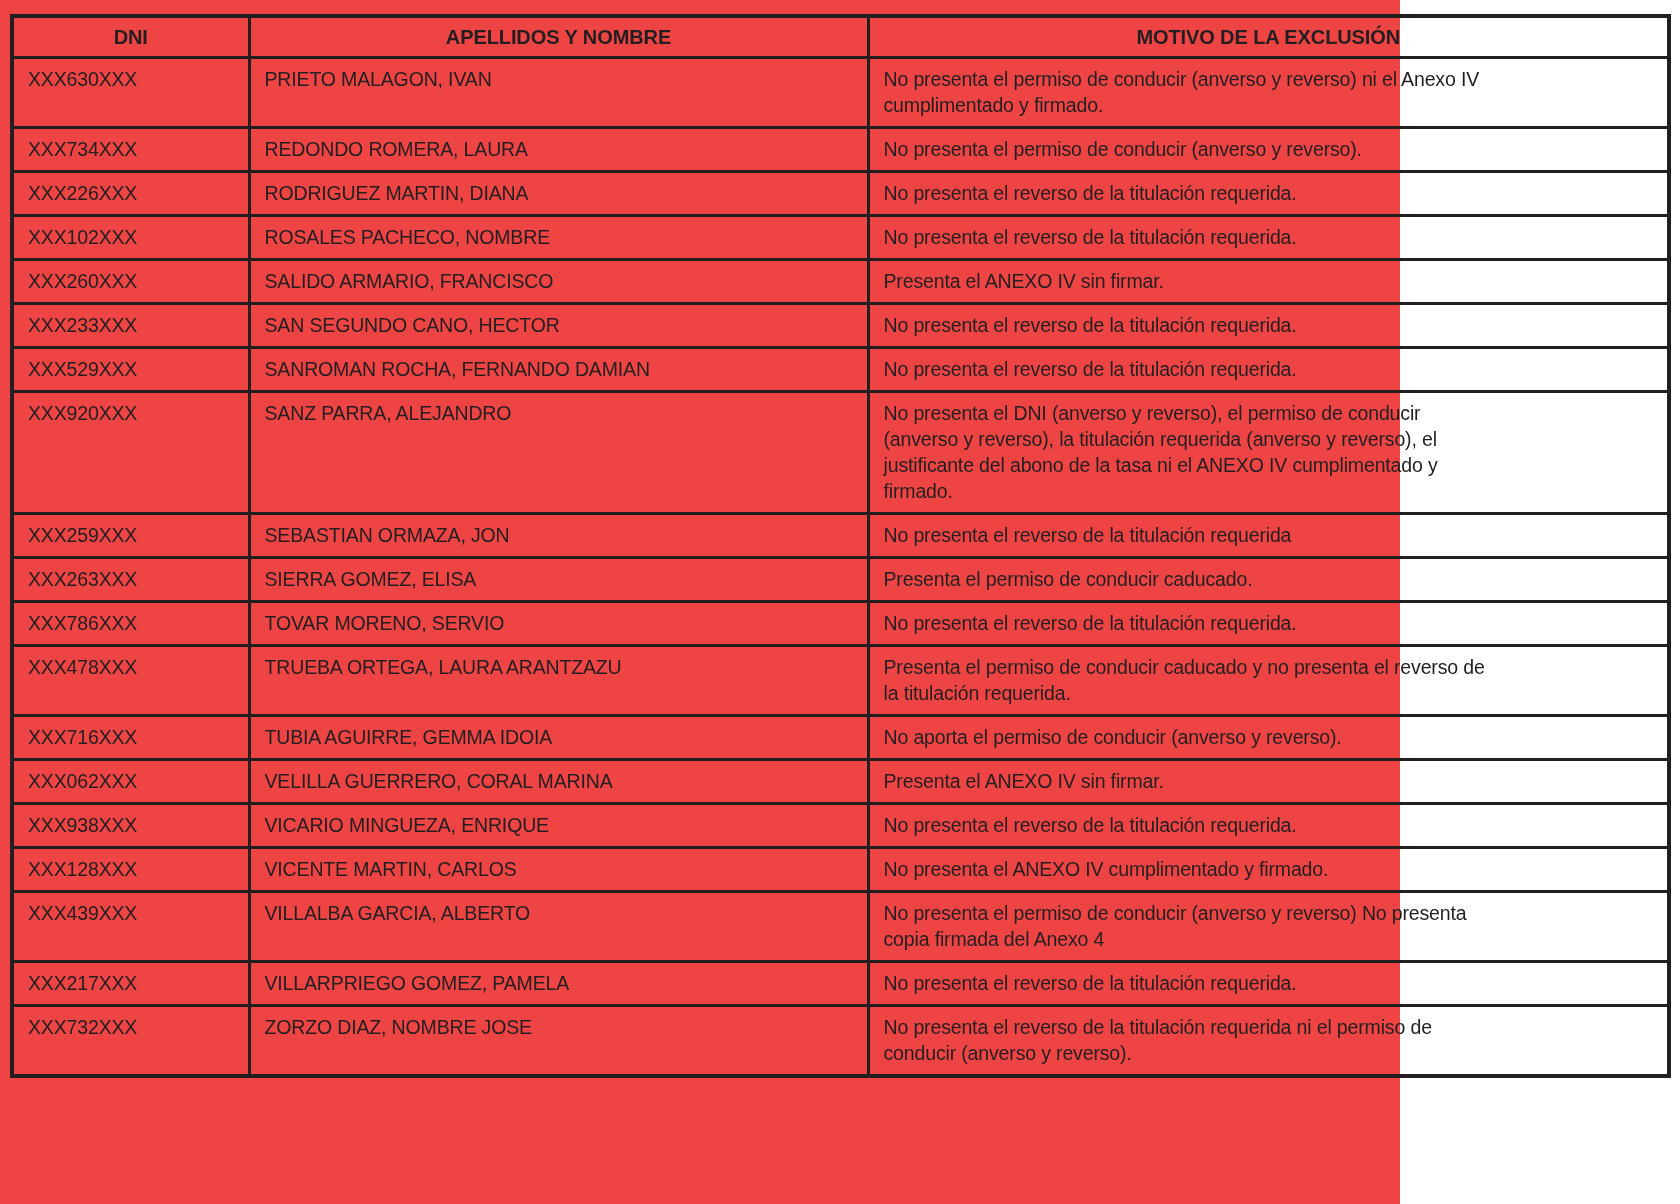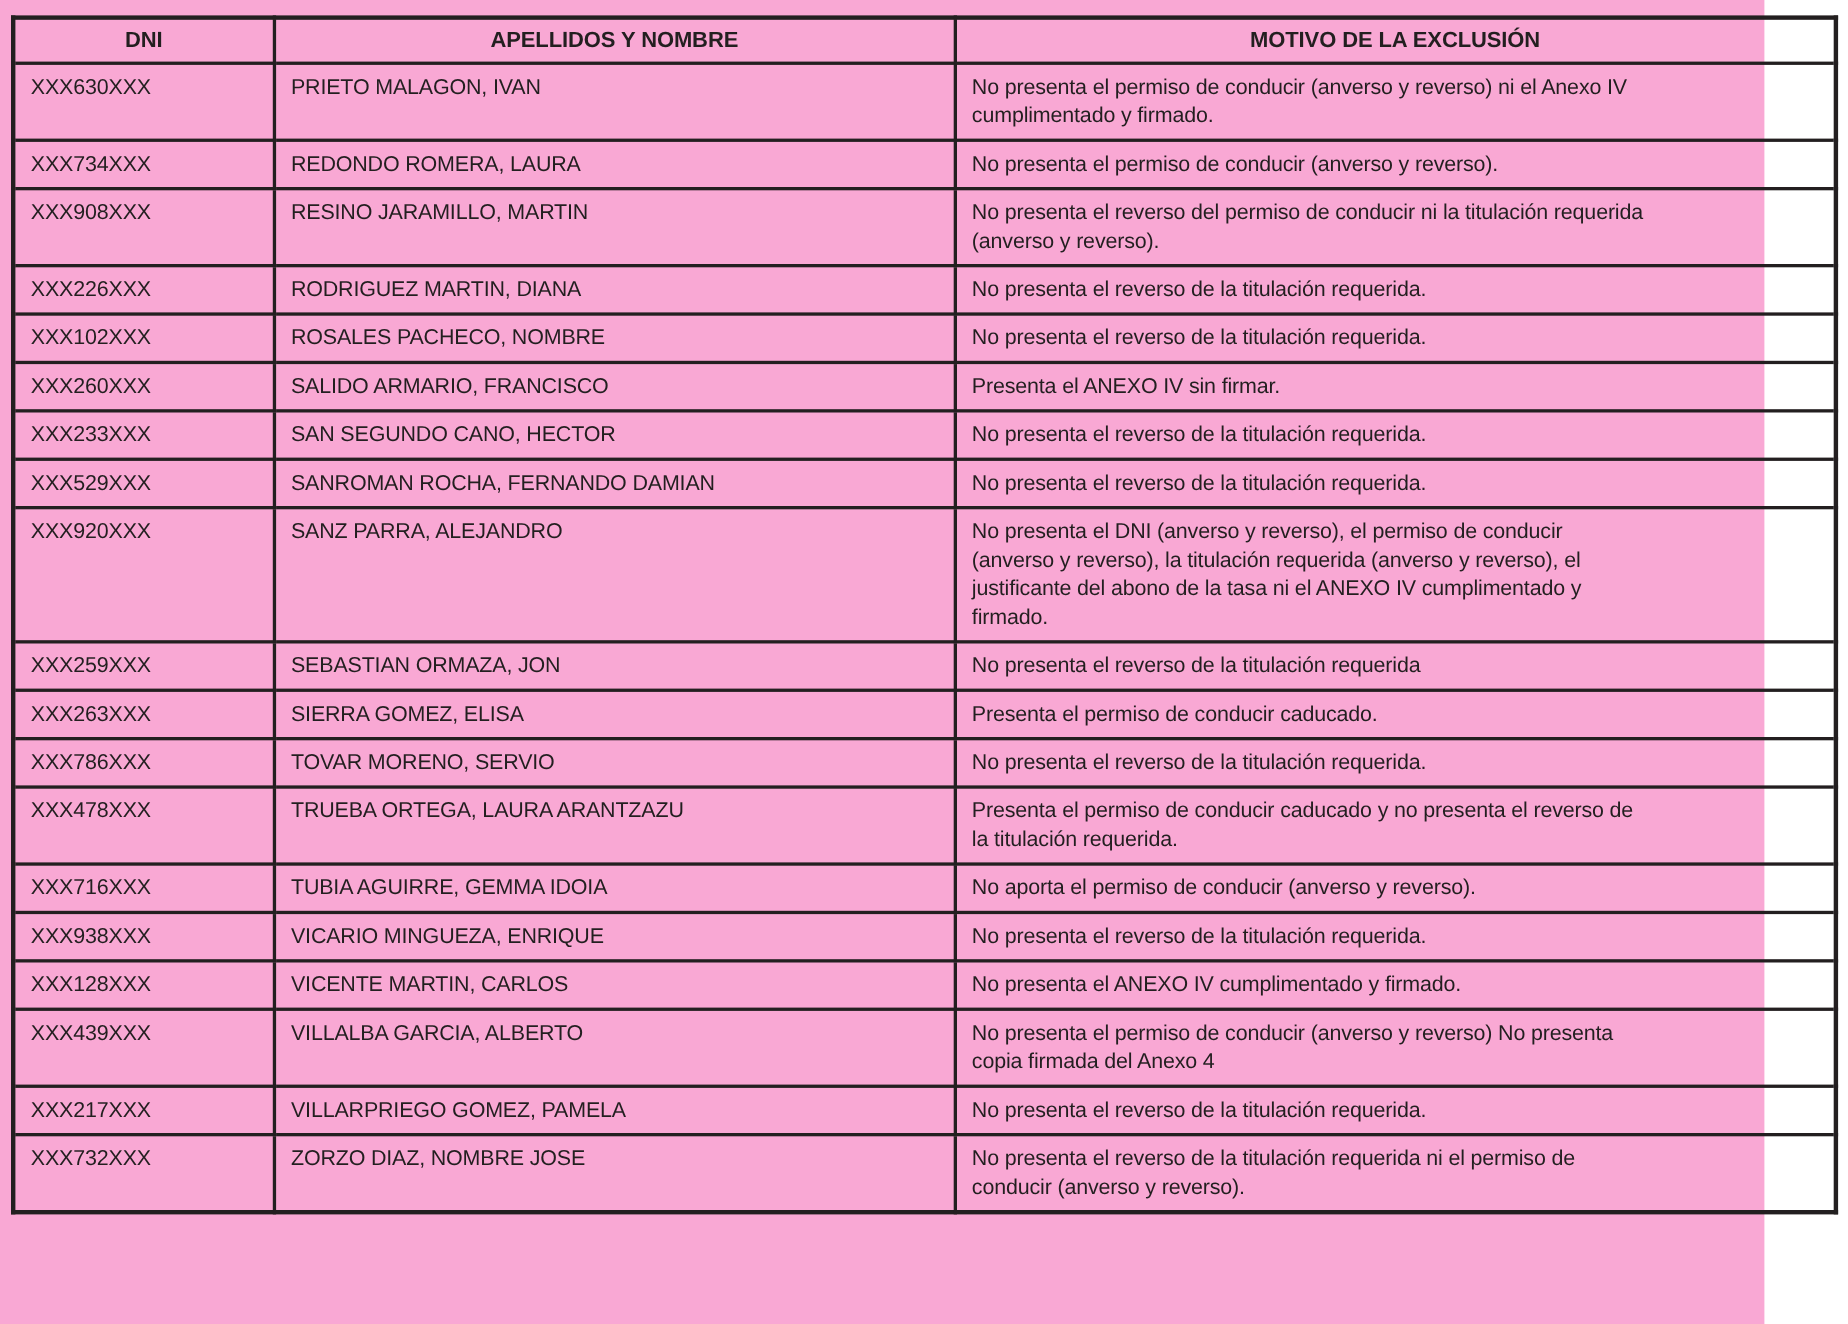--- a/index.html
+++ b/index.html
@@ -2,23 +2,23 @@
 <html><head>
 <meta charset="utf-8">
 <style>
   html, body {
     margin: 0;
     padding: 0;
     background: #ffffff;
   }
   .sheet {
     position: relative;
-    width: 1604px;
+    width: 1400px;
     height: 1204px;
-    background: #f9a8d4;
+    background: #ef4444;
     font-family: "Liberation Sans", "DejaVu Sans", sans-serif;
     color: #231f20;
   }
   table.exclusion {
     position: absolute;
     left: 10px;
     top: 14px;
     width: 1657px;
     border-collapse: collapse;
     table-layout: fixed;
@@ -81,26 +81,20 @@
         <td class="name">PRIETO MALAGON, IVAN</td>
         <td class="reason">No presenta el permiso de conducir (anverso y reverso) ni el Anexo IV
 cumplimentado y firmado.</td>
       </tr>
       <tr>
         <td class="dni">XXX734XXX</td>
         <td class="name">REDONDO ROMERA, LAURA</td>
         <td class="reason">No presenta el permiso de conducir (anverso y reverso).</td>
       </tr>
       <tr>
-        <td class="dni">XXX908XXX</td>
-        <td class="name">RESINO JARAMILLO, MARTIN</td>
-        <td class="reason">No presenta el reverso del permiso de conducir ni la titulación requerida
-(anverso y reverso).</td>
-      </tr>
-      <tr>
         <td class="dni">XXX226XXX</td>
         <td class="name">RODRIGUEZ MARTIN, DIANA</td>
         <td class="reason">No presenta el reverso de la titulación requerida.</td>
       </tr>
       <tr>
         <td class="dni">XXX102XXX</td>
         <td class="name">ROSALES PACHECO, NOMBRE</td>
         <td class="reason">No presenta el reverso de la titulación requerida.</td>
       </tr>
       <tr>
@@ -146,20 +140,25 @@
         <td class="name">TRUEBA ORTEGA, LAURA ARANTZAZU</td>
         <td class="reason">Presenta el permiso de conducir caducado y no presenta el reverso de
 la titulación requerida.</td>
       </tr>
       <tr>
         <td class="dni">XXX716XXX</td>
         <td class="name">TUBIA AGUIRRE, GEMMA IDOIA</td>
         <td class="reason">No aporta el permiso de conducir (anverso y reverso).</td>
       </tr>
       <tr>
+        <td class="dni">XXX062XXX</td>
+        <td class="name">VELILLA GUERRERO, CORAL MARINA</td>
+        <td class="reason">Presenta el ANEXO IV sin firmar.</td>
+      </tr>
+      <tr>
         <td class="dni">XXX938XXX</td>
         <td class="name">VICARIO MINGUEZA, ENRIQUE</td>
         <td class="reason">No presenta el reverso de la titulación requerida.</td>
       </tr>
       <tr>
         <td class="dni">XXX128XXX</td>
         <td class="name">VICENTE MARTIN, CARLOS</td>
         <td class="reason">No presenta el ANEXO IV cumplimentado y firmado.</td>
       </tr>
       <tr>

